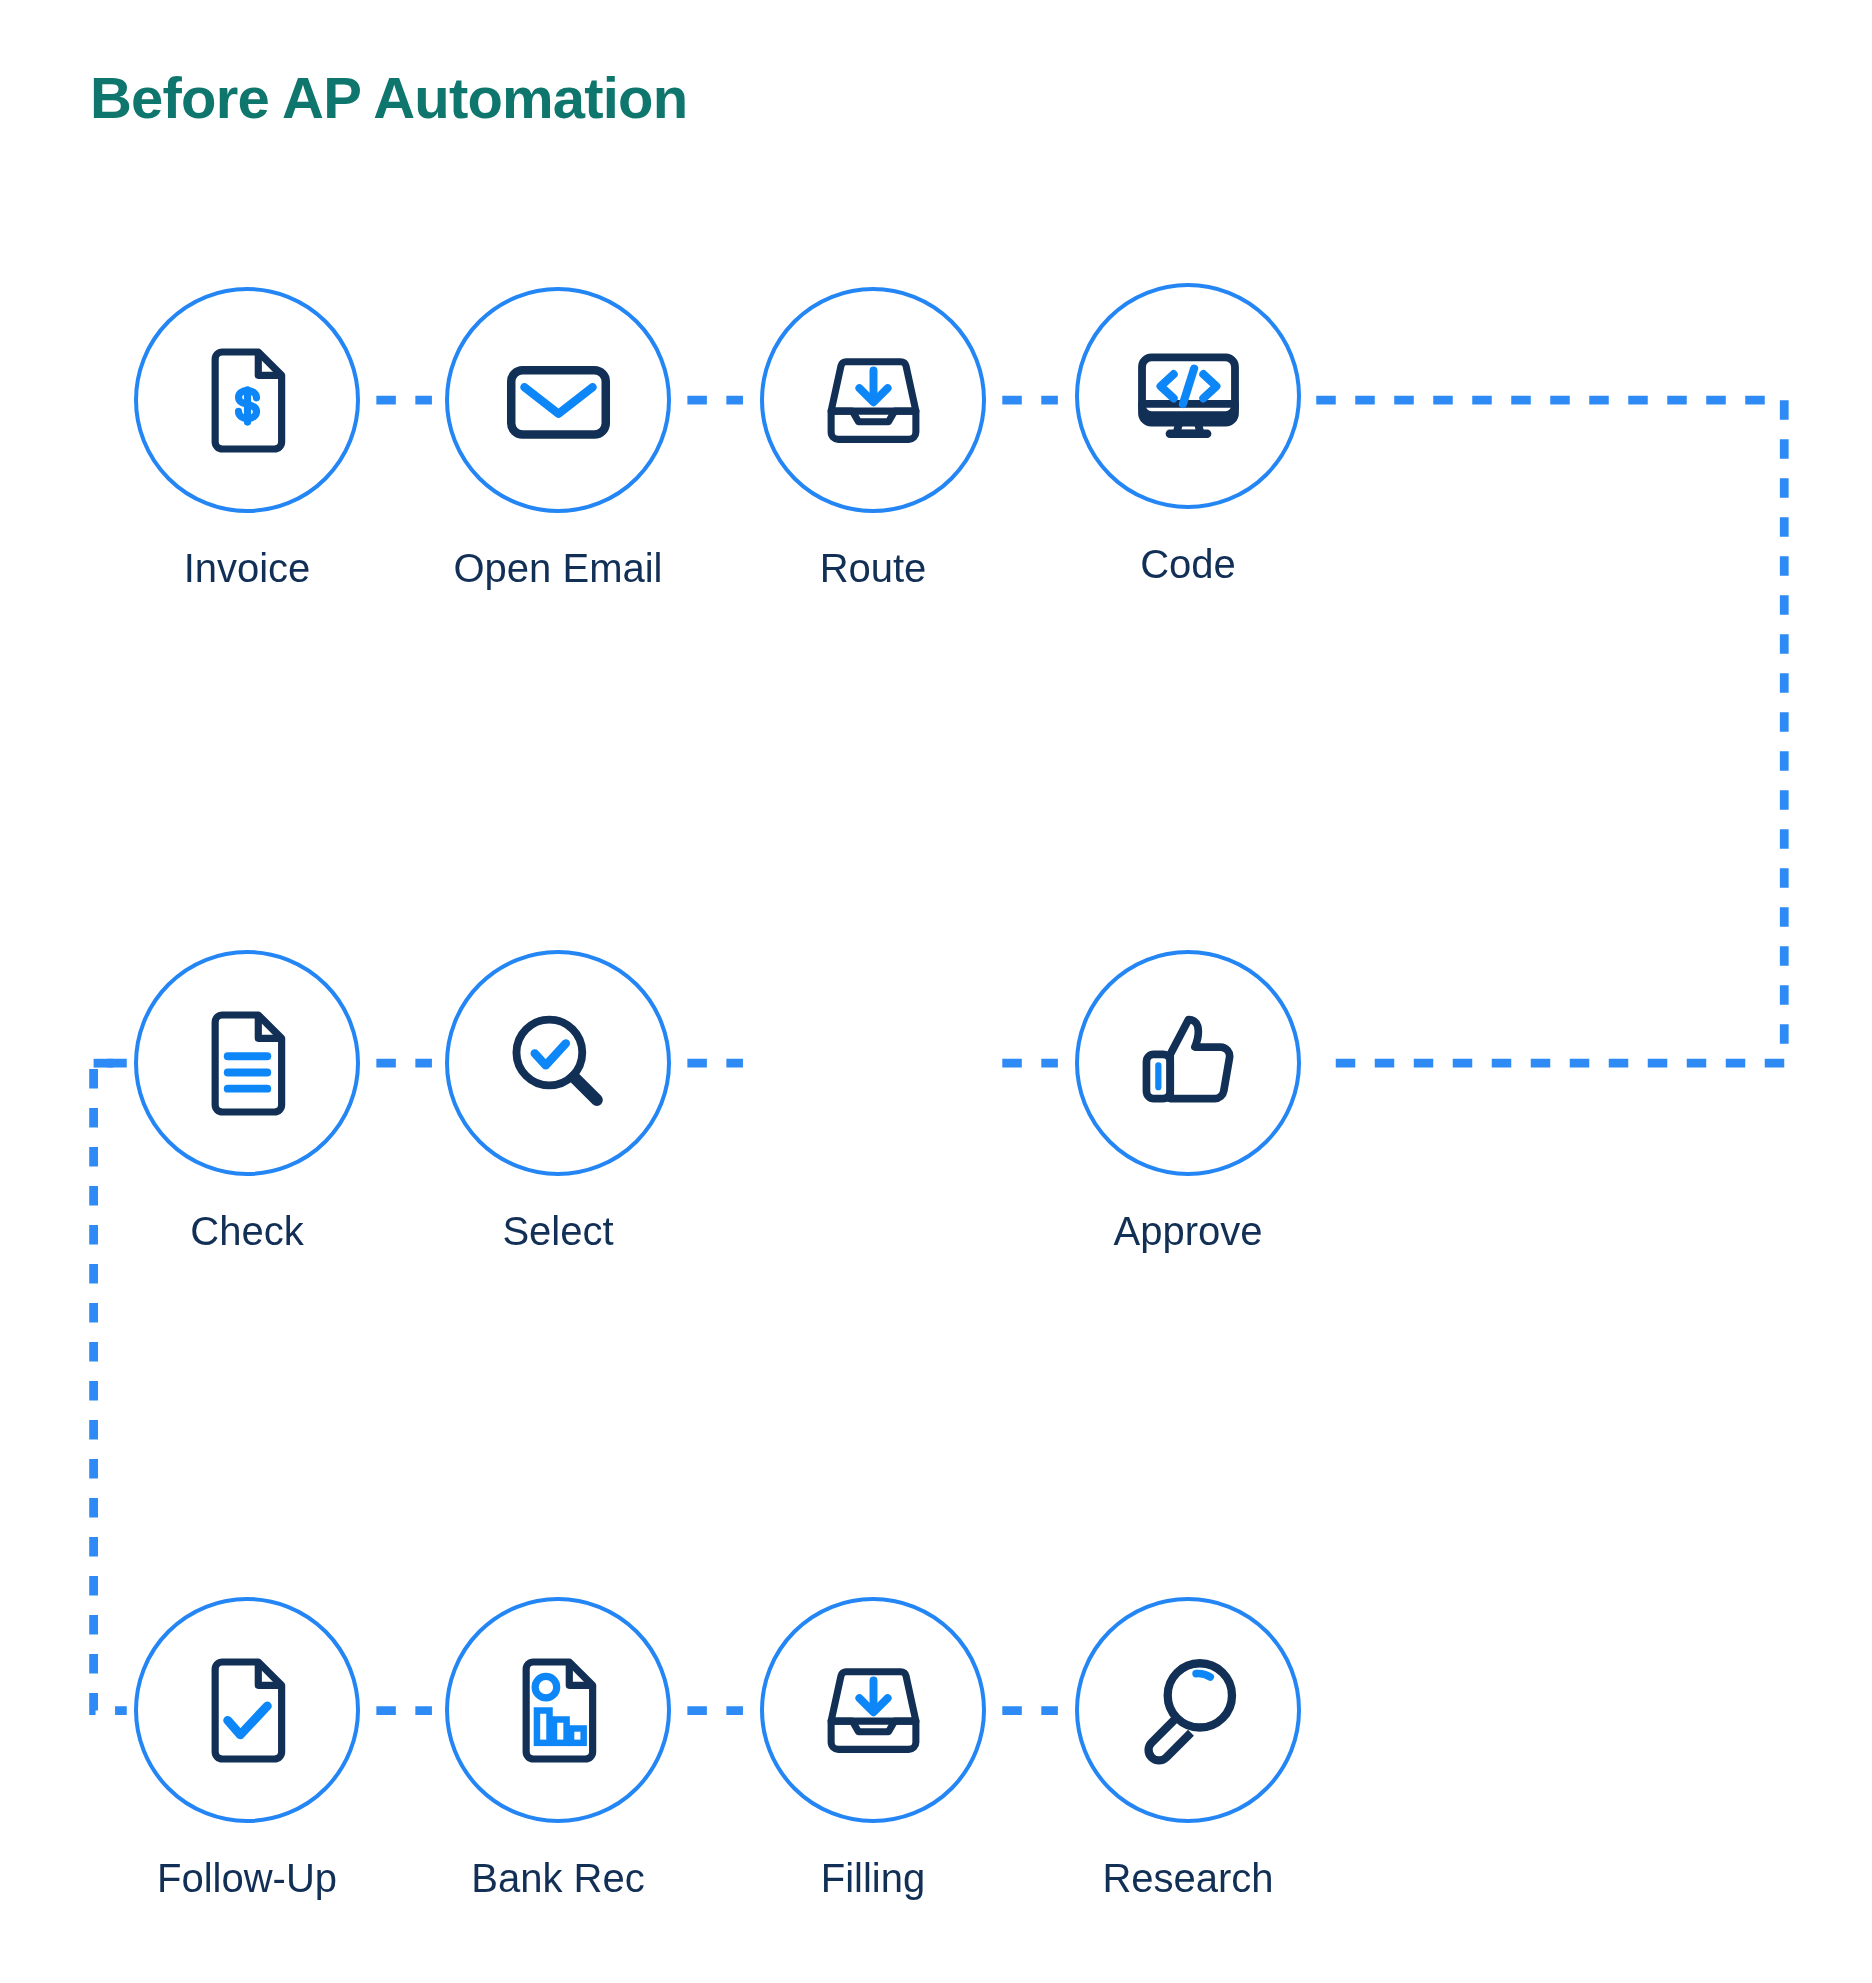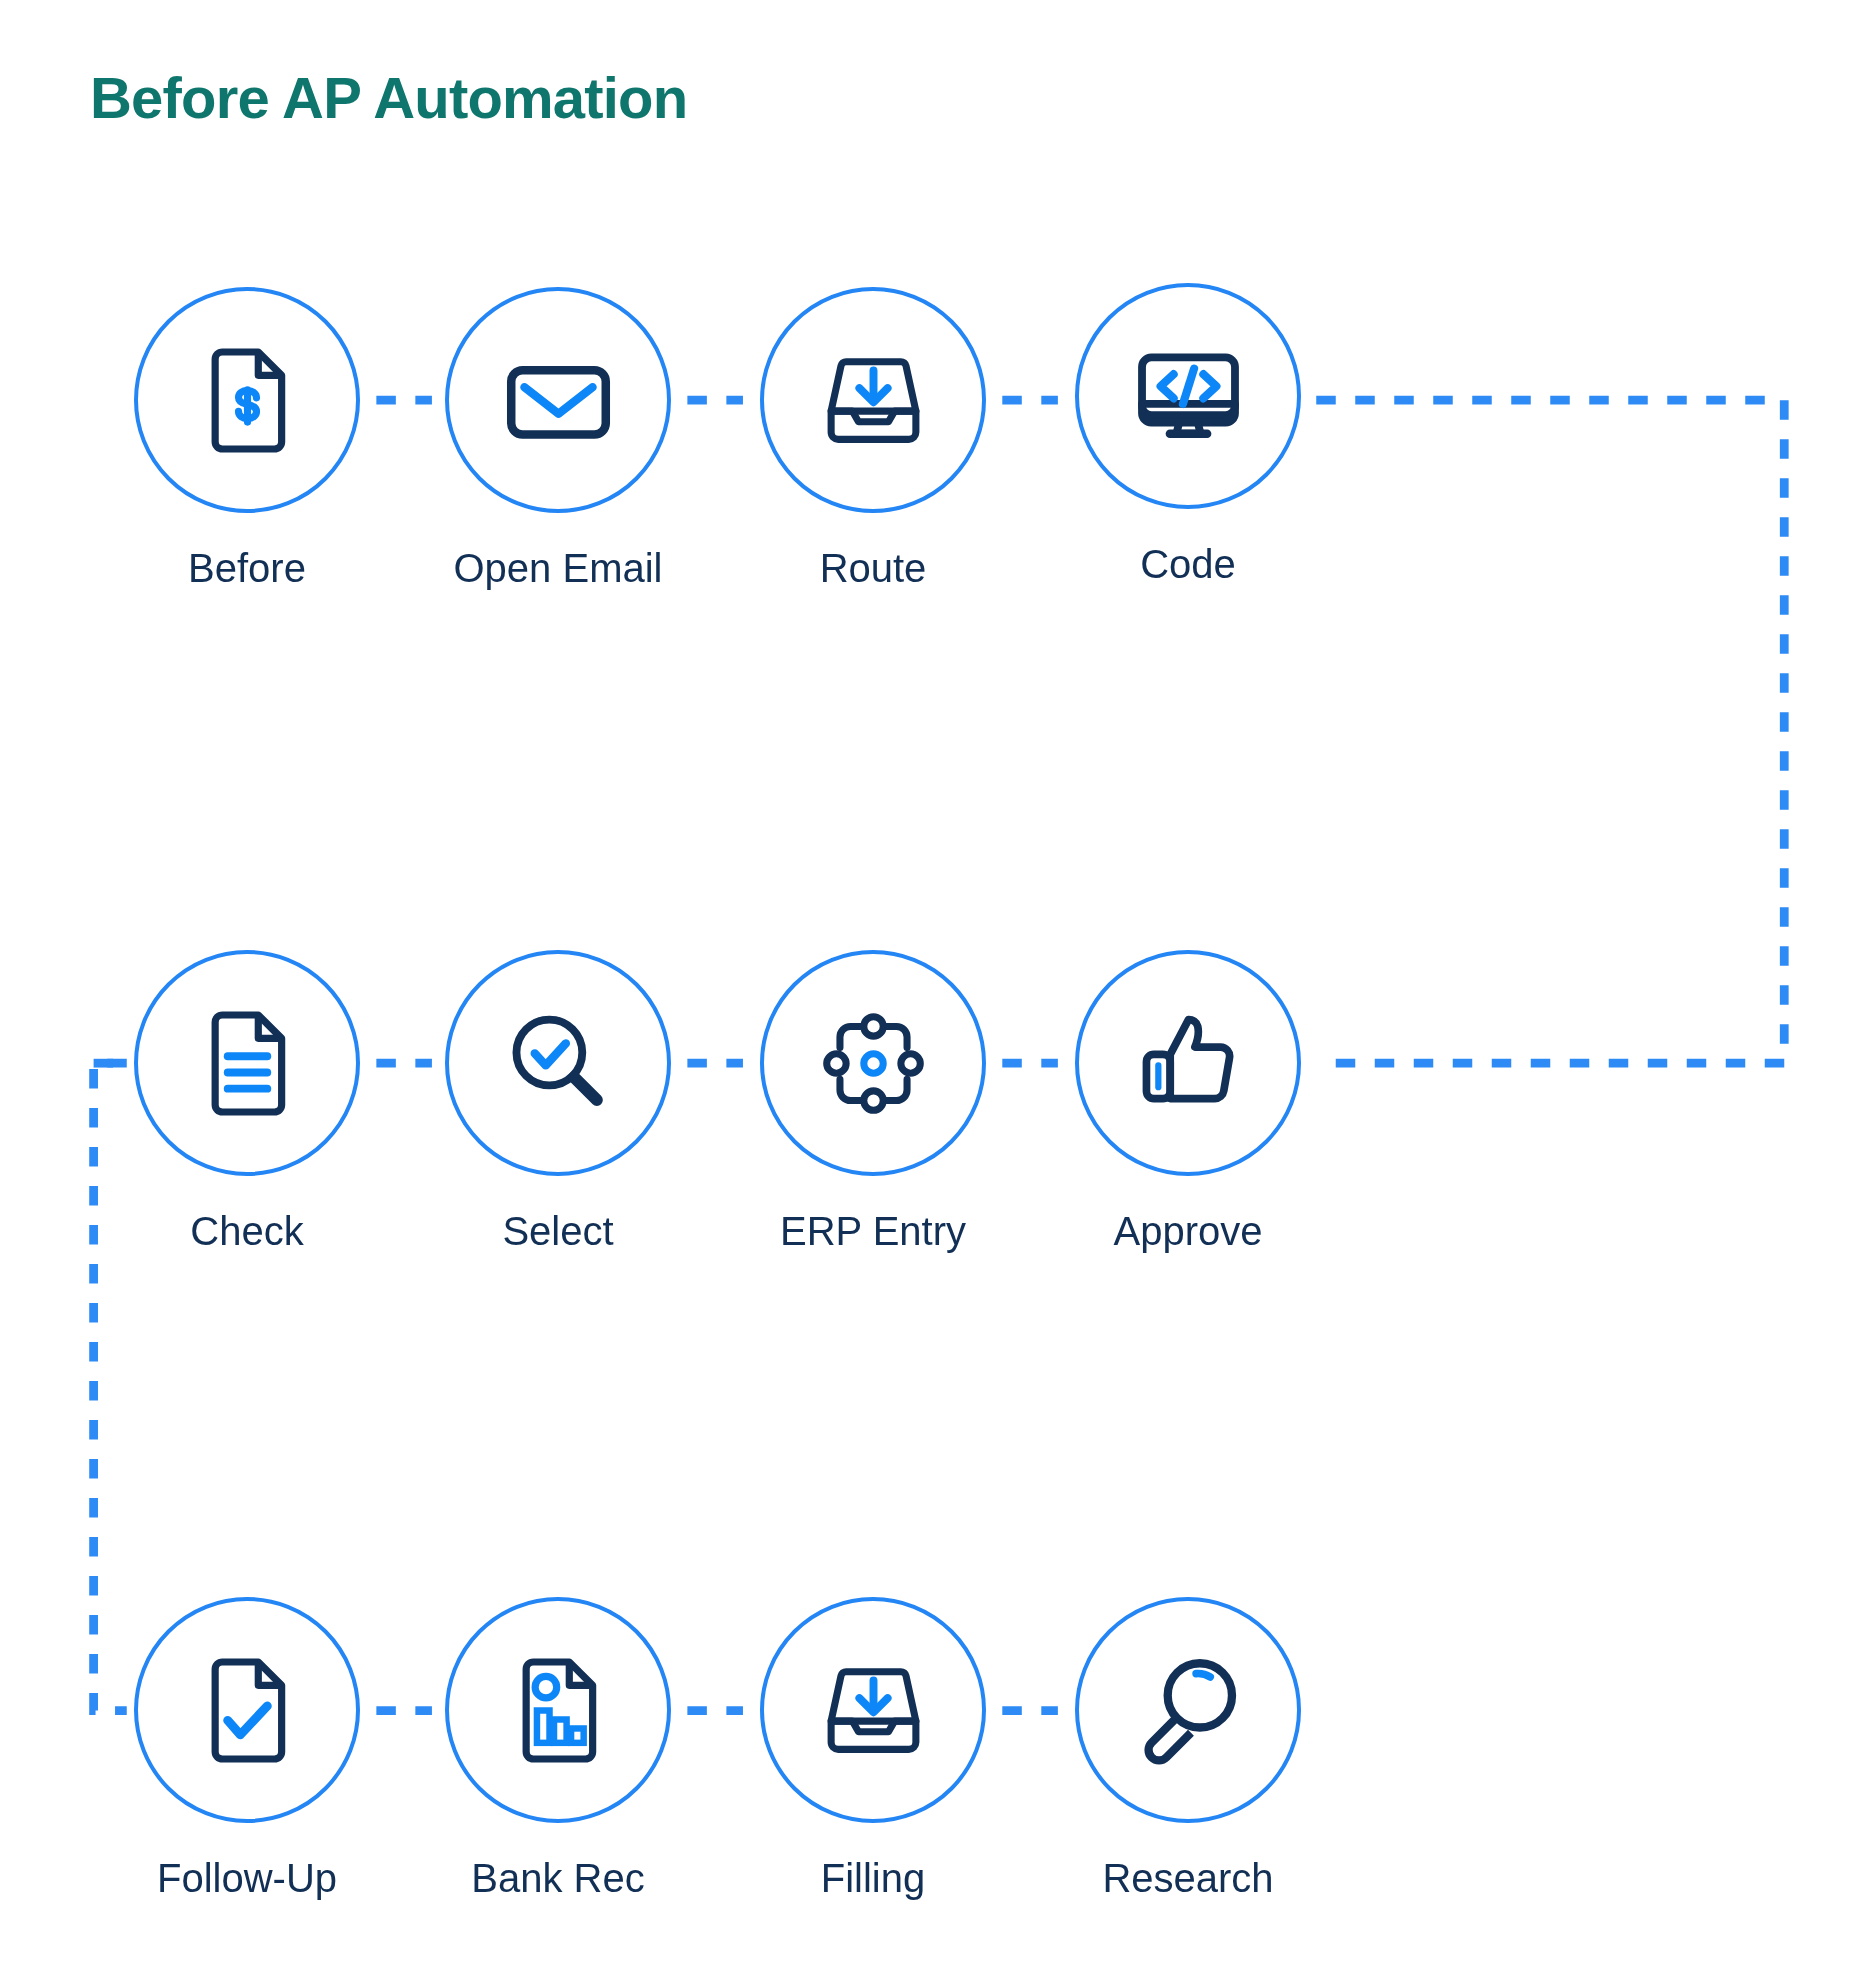--- a/index.html
+++ b/index.html
@@ -82,21 +82,21 @@
 
   <div class="node" style="left:247px;top:287px;">
     <div class="ring">
       <svg width="115" height="115" viewBox="0 0 64 64">
         <path d="M14 9a4 4 0 0 1 4-4h20l13 13v37a4 4 0 0 1-4 4H18a4 4 0 0 1-4-4z" fill="none" stroke="#122f55" stroke-width="4" stroke-linejoin="round"></path>
         <path d="M38 5v13h13" fill="none" stroke="#122f55" stroke-width="4" stroke-linejoin="round"></path>
         <path d="M32 26v18" stroke="#0d86f8" stroke-width="4" stroke-linecap="round"></path>
         <path d="M37 30.5c0-2.5-2.2-4-5-4s-5 1.4-5 3.8c0 2.3 2 3.3 5 3.9 3 .6 5 1.6 5 3.9 0 2.4-2.2 3.9-5 3.9s-5-1.5-5-4" fill="none" stroke="#0d86f8" stroke-width="4" stroke-linecap="round"></path>
       </svg>
     </div>
-    <div class="label">Before</div>
+    <div class="label">Invoice</div>
   </div>
 
   <div class="node" style="left:558px;top:287px;">
     <div class="ring">
       <svg width="121" height="121" viewBox="0 0 64 64">
         <rect x="7" y="16" width="50" height="34" rx="6" fill="none" stroke="#122f55" stroke-width="4.5"></rect>
         <path d="M14 25 32 39 50 25" fill="none" stroke="#0d86f8" stroke-width="4.5" stroke-linecap="round" stroke-linejoin="round"></path>
       </svg>
     </div>
     <div class="label">Open Email</div>
@@ -146,36 +146,20 @@
         <path d="M14 9a4 4 0 0 1 4-4h20l13 13v37a4 4 0 0 1-4 4H18a4 4 0 0 1-4-4z" fill="none" stroke="#122f55" stroke-width="4" stroke-linejoin="round"></path>
         <path d="M38 5v13h13" fill="none" stroke="#122f55" stroke-width="4" stroke-linejoin="round"></path>
         <path d="M21 28h22" stroke="#0d86f8" stroke-width="4.4" stroke-linecap="round"></path>
         <path d="M21 37h22" stroke="#0d86f8" stroke-width="4.4" stroke-linecap="round"></path>
         <path d="M21 46h22" stroke="#0d86f8" stroke-width="4.4" stroke-linecap="round"></path>
       </svg>
     </div>
     <div class="label">Check</div>
   </div>
 
-  <div class="node" style="left:873px;top:950px;">
-    <div class="ring">
-      <svg width="113" height="113" viewBox="0 0 64 64">
-        <path d="M26 11h-7a6 6 0 0 0-6 6v6" fill="none" stroke="#122f55" stroke-width="4" stroke-linecap="round"></path>
-        <path d="M38 11h7a6 6 0 0 1 6 6v6" fill="none" stroke="#122f55" stroke-width="4" stroke-linecap="round"></path>
-        <path d="M13 41v6a6 6 0 0 0 6 6h7" fill="none" stroke="#122f55" stroke-width="4" stroke-linecap="round"></path>
-        <path d="M51 41v6a6 6 0 0 1-6 6h-7" fill="none" stroke="#122f55" stroke-width="4" stroke-linecap="round"></path>
-        <circle cx="32" cy="11" r="5.5" fill="none" stroke="#122f55" stroke-width="4"></circle>
-        <circle cx="32" cy="53" r="5.5" fill="none" stroke="#122f55" stroke-width="4"></circle>
-        <circle cx="11" cy="32" r="5.5" fill="none" stroke="#122f55" stroke-width="4"></circle>
-        <circle cx="53" cy="32" r="5.5" fill="none" stroke="#122f55" stroke-width="4"></circle>
-        <circle cx="32" cy="32" r="5.5" fill="none" stroke="#0d86f8" stroke-width="4"></circle>
-      </svg>
-    </div>
-    <div class="label">ERP Entry</div>
-  </div>
 
   <div class="node" style="left:1188px;top:950px;">
     <div class="ring">
       <svg width="117" height="117" viewBox="0 0 64 64">
         <path d="M22 27 32 8a5 5 0 0 1 5 3.5c.8 3 .3 7-1.5 11.5h14a5 5 0 0 1 4.9 6l-3.1 18a5 5 0 0 1-4.9 4.2H22z" fill="none" stroke="#122f55" stroke-width="4.2" stroke-linejoin="round"></path>
         <rect x="9" y="27" width="13" height="24.2" rx="4" fill="none" stroke="#122f55" stroke-width="4.2"></rect>
         <path d="M15.5 33v12" stroke="#0d86f8" stroke-width="3.4" stroke-linecap="round"></path>
       </svg>
     </div>
     <div class="label">Approve</div>

